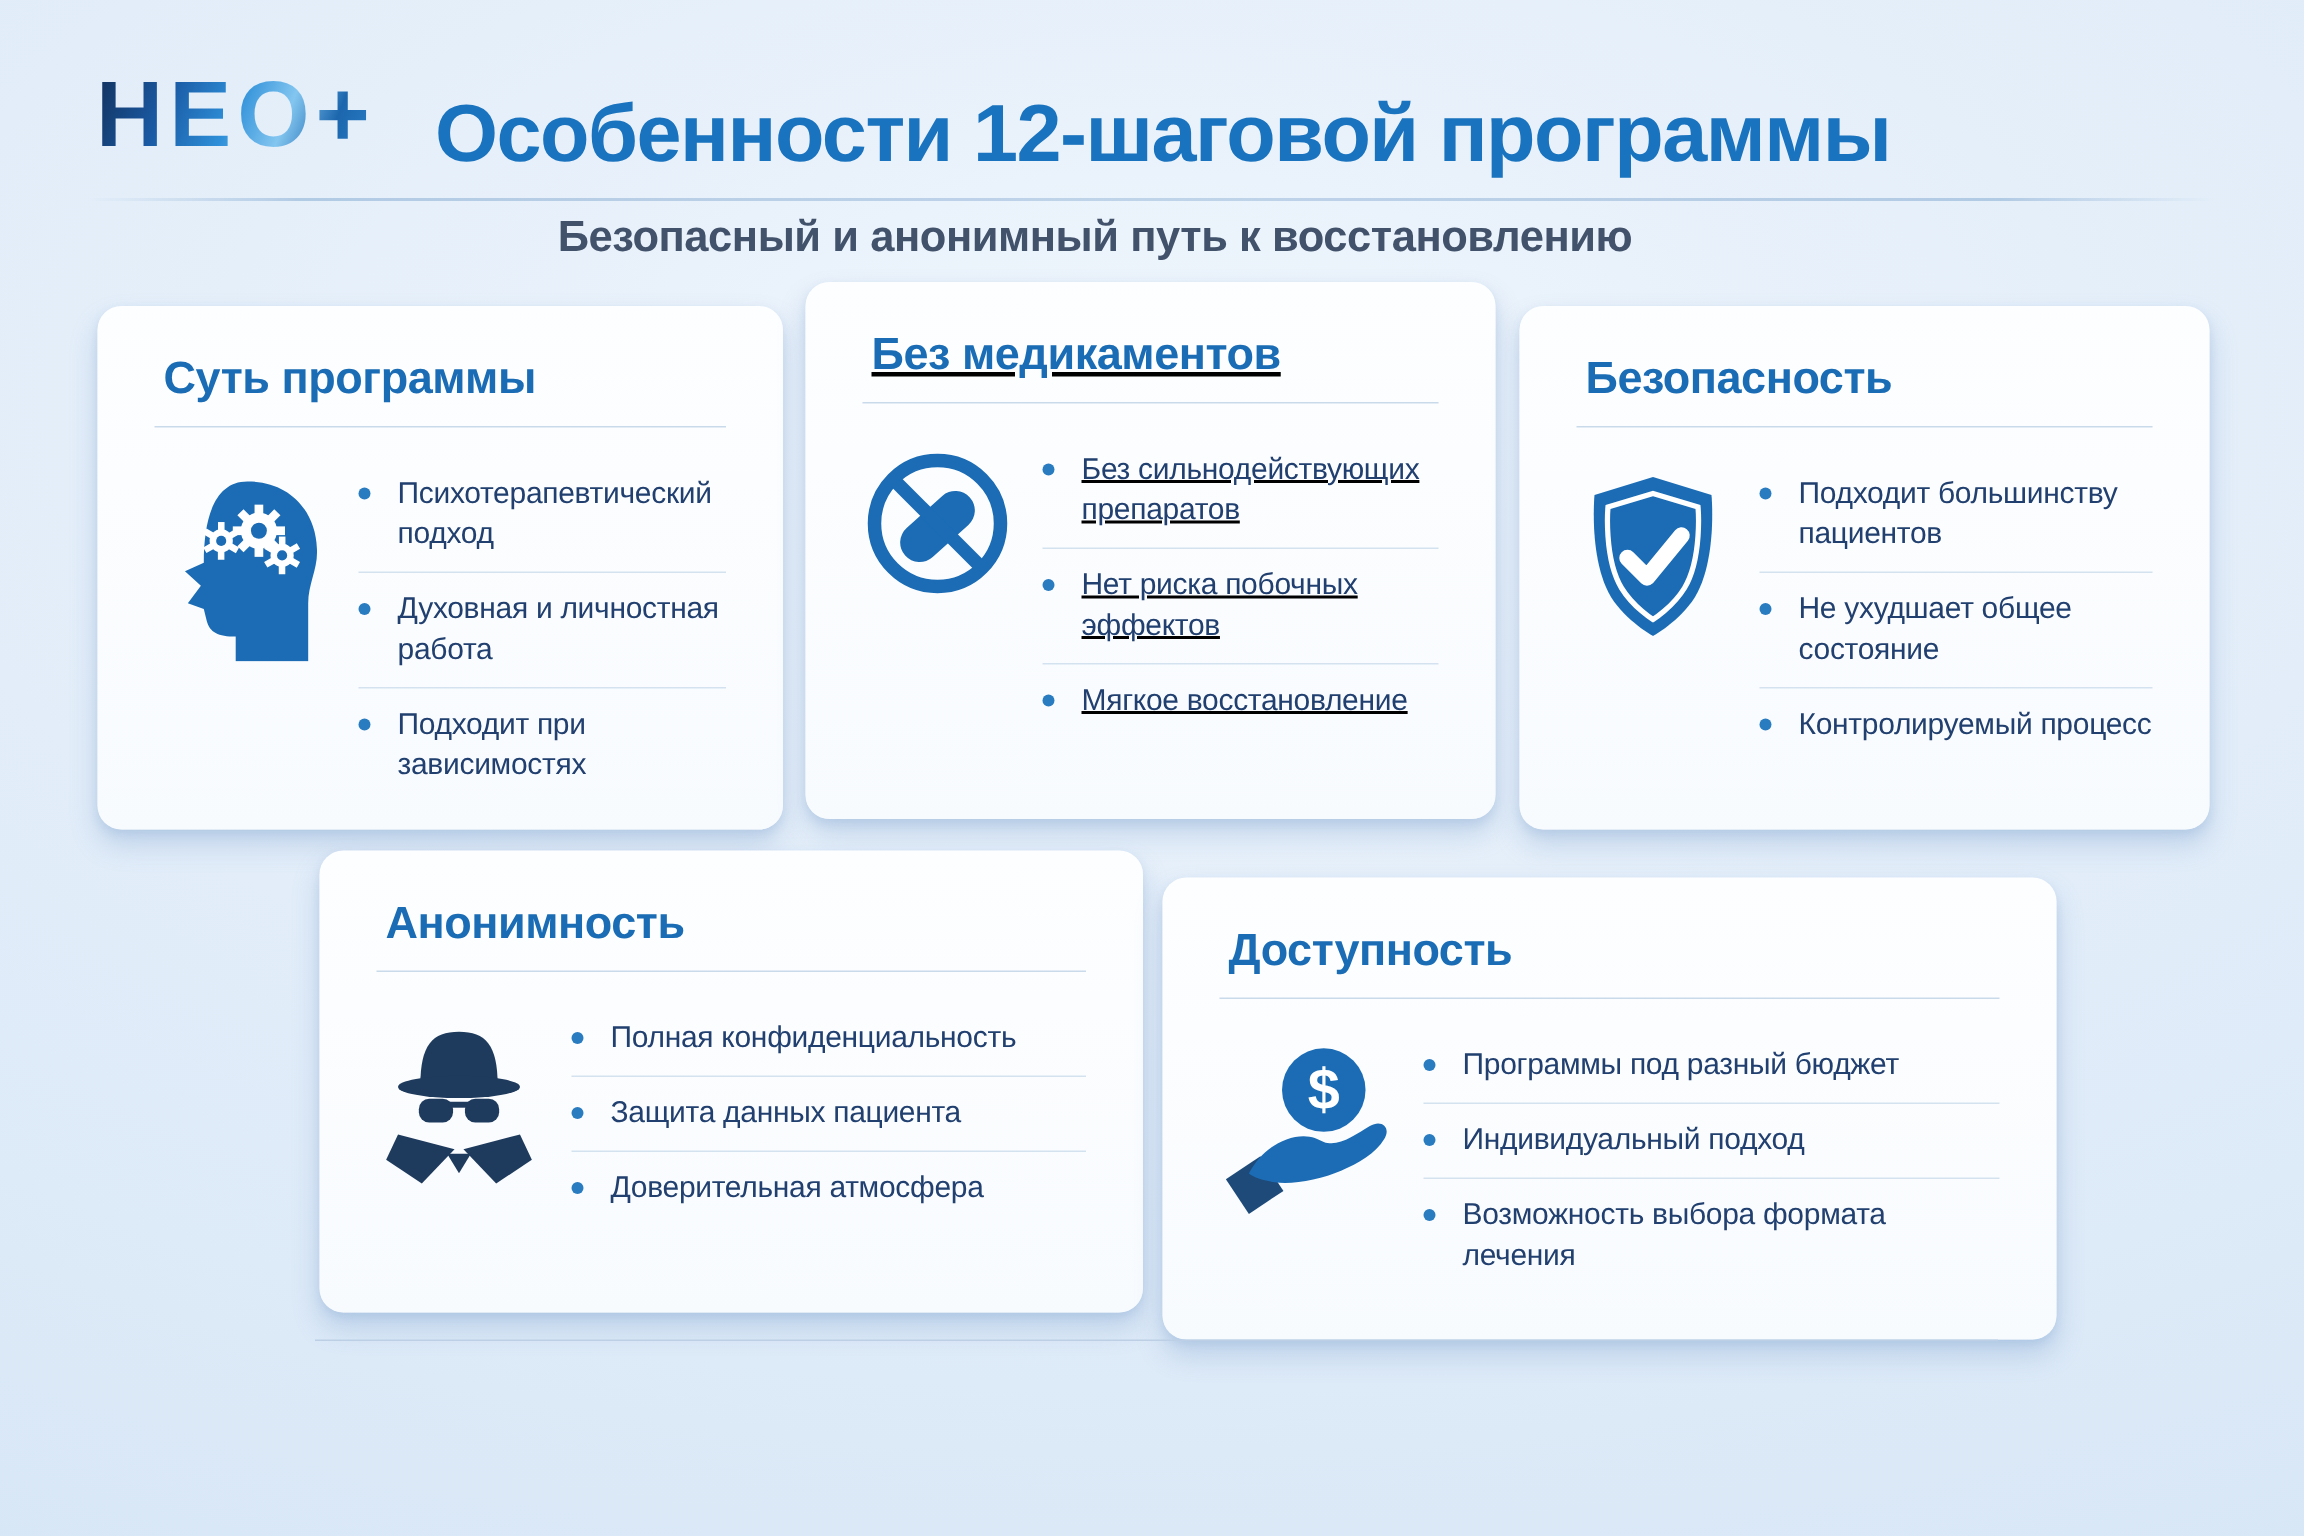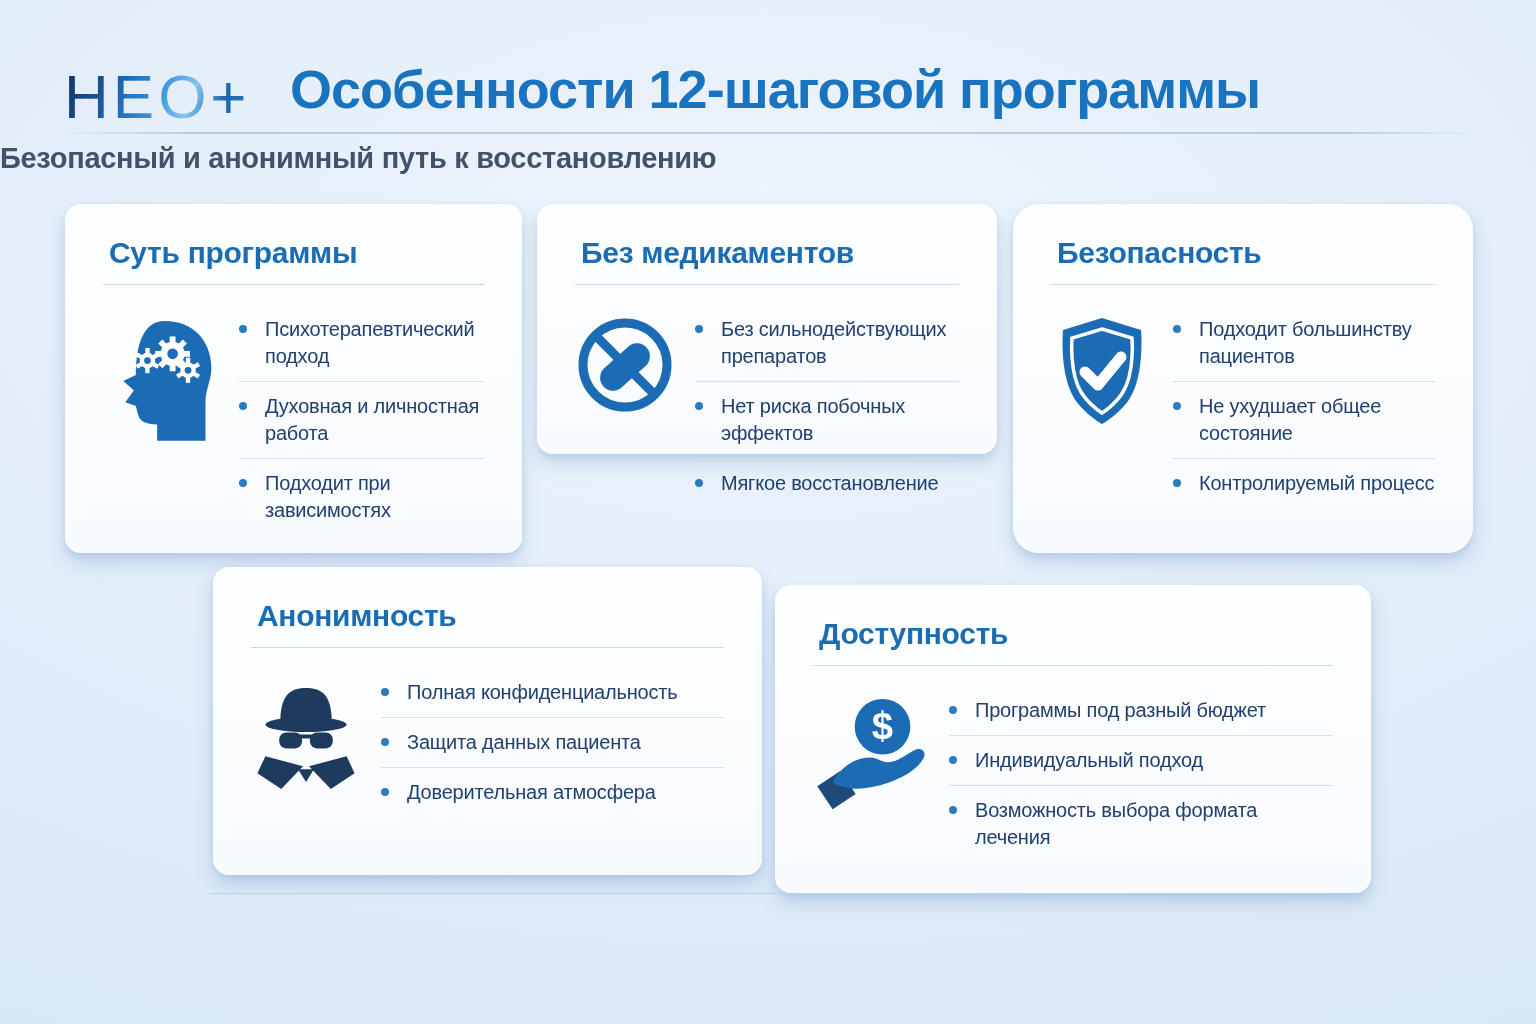--- a/index.html
+++ b/index.html
@@ -7,52 +7,51 @@
   body {
     width: 1536px; height: 1024px; position: relative; overflow: hidden;
     font-family: "Liberation Sans", sans-serif;
     background:
       radial-gradient(130% 105% at 50% 26%, #eef5fc 0%, #e2edf9 42%, #d3e4f5 100%);
   }
 
   
   .logo {
     position: absolute; left: 64px; top: 46px;
-    font-size: 62px; font-weight: 400; letter-spacing: 4px; line-height: 1;
+    font-size: 62px; font-weight: 700; letter-spacing: 4px; line-height: 1;
     background: linear-gradient(112deg, #12305a 0%, #1a5aa4 26%, #2e8fd8 48%, #83c6f0 66%, #1c66ad 82%, #2b84cc 100%);
     -webkit-background-clip: text; background-clip: text;
     color: transparent;
-    margin-top: 20px;
   }
   .title {
     position: absolute; left: 274px; top: 42px; margin: 16px;
     font-size: 54px; font-weight: 700; letter-spacing: -1px; line-height: 1.15;
     color: #1a73be;
   }
   .header-divider {
     position: absolute; top: 132px; left: 58px; width: 1418px; height: 2px;
     background: linear-gradient(90deg, rgba(172,198,226,0) 0%, #b2cbe4 10%, #c0d4e9 50%, #b2cbe4 90%, rgba(172,198,226,0) 100%);
   }
   .subtitle {
     position: absolute; top: 142px; left: 0; width: 1460px;
-    font-size: 29px; font-weight: 700; color: #42526b;
+    text-align: center; font-size: 29px; font-weight: 700; color: #42526b;
     letter-spacing: -0.3px;
   }
 
   
   .card {
     position: absolute;
     background: linear-gradient(180deg, #fdfeff 0%, #f8fbfe 100%);
     border-radius: 16px;
     box-shadow: 0 10px 18px rgba(108, 148, 198, 0.30), 0 3px 6px rgba(108, 148, 198, 0.16);
     padding: 28px 38px;
   }
   .card-1 { left:  65px; top: 204px; width: 457px; height: 349px; }
-  .card-2 { left: 537px; top: 204px; width: 460px; height: 250px; }
-  .card-3 { left:1013px; top: 204px; width: 460px; height: 349px; border-radius: 26px; }
+  .card-2 { left: 537px; top: 188px; width: 460px; height: 358px; text-decoration: underline; }
+  .card-3 { left:1013px; top: 204px; width: 460px; height: 349px; }
   .card-4 { left: 213px; top: 567px; width: 549px; height: 308px; }
   .card-5 { left: 775px; top: 585px; width: 596px; height: 308px; }
 
   .card-title { margin: 4px 0 0 6px; font-size: 30px; font-weight: 700; color: #1a6cb5; letter-spacing: -0.3px; }
   .card-rule  { height: 1px; background: #c9daeb; margin-top: 14px; }
   .card-body  { display: flex; align-items: flex-start; margin-top: 20px; }
   .icon-wrap  { flex: none; margin-top: 10px; margin-right: 20px; }
 
   .bullets { flex: 1; margin: 0; padding: 0; list-style: none; }
   .bullet {

